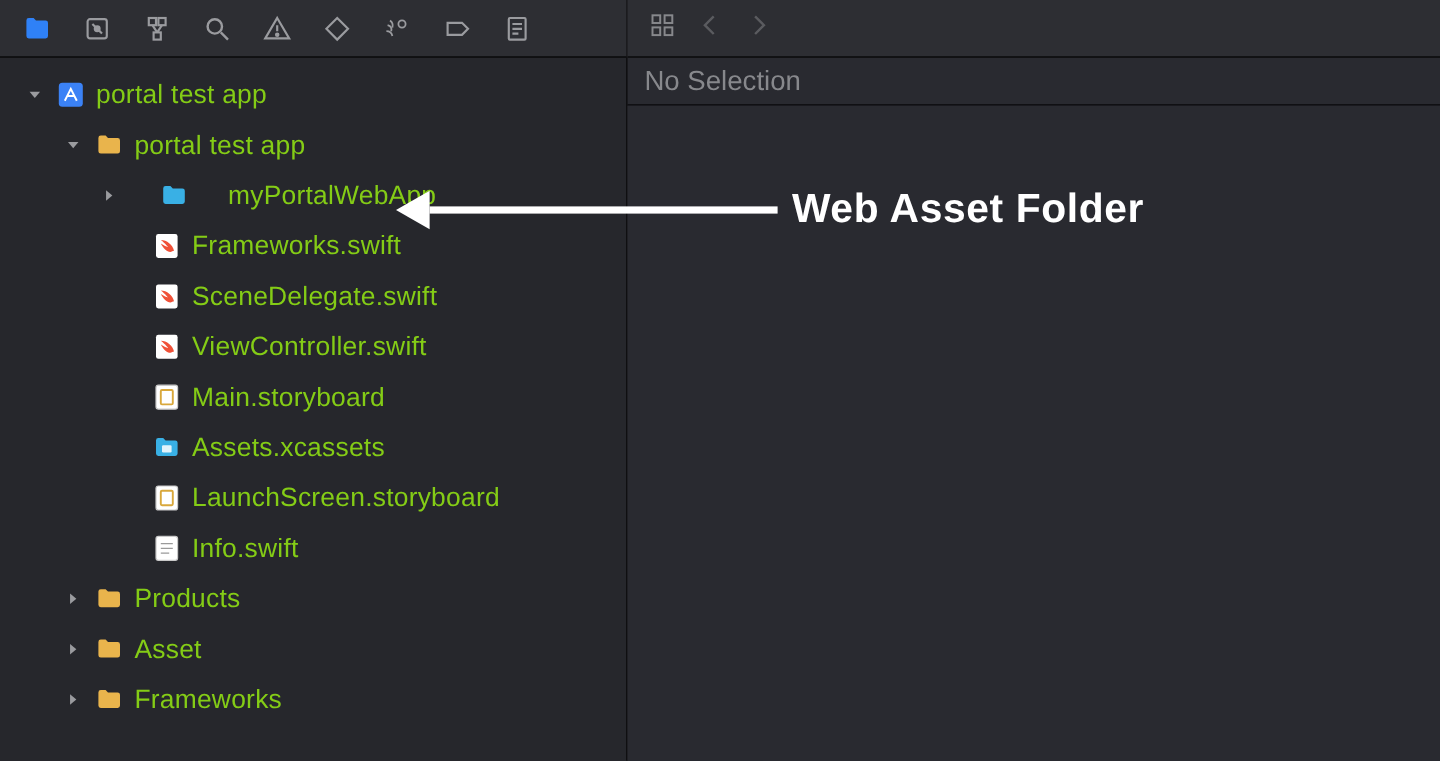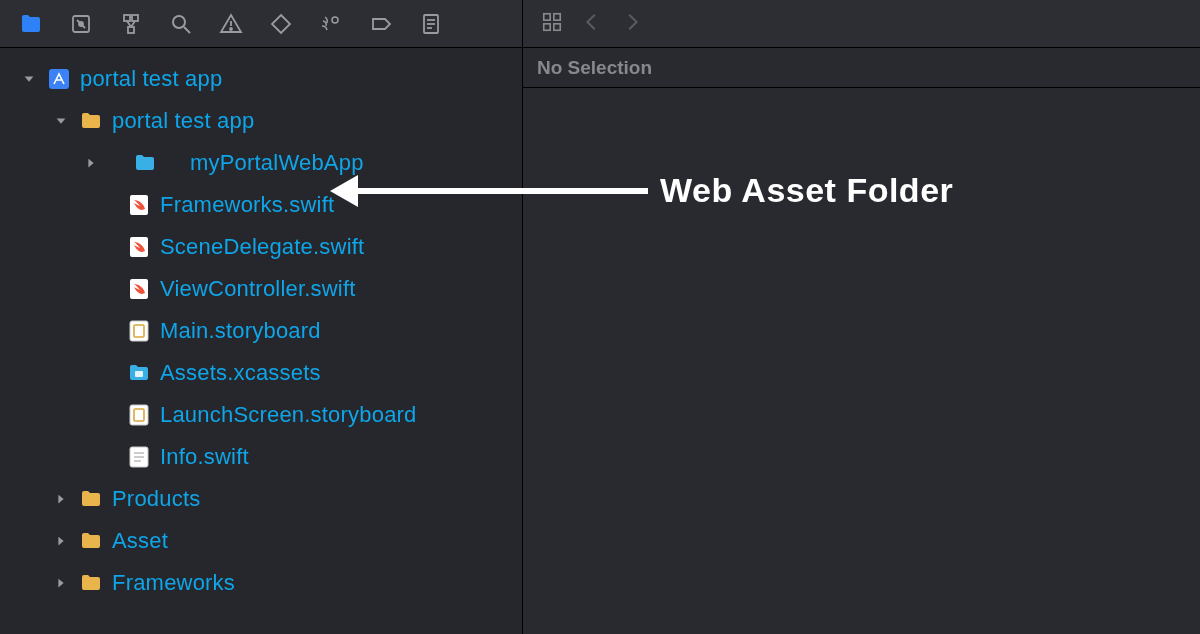--- a/index.html
+++ b/index.html
@@ -66,21 +66,21 @@
     color: #9a9b9f;
     flex: 0 0 18px;
   }
   .disclosure svg { width: 14px; height: 14px; }
   .spacer-disclosure { width: 18px; flex: 0 0 18px; }
   .file-icon {
     width: 26px; height: 26px;
     display: inline-flex; align-items: center; justify-content: center;
   }
   .file-icon svg { width: 24px; height: 24px; }
-  .row-label { color: #0ea5e9; letter-spacing: 0.2px;}
+  .row-label { color: #84cc16; letter-spacing: 0.2px;}
 
   
   .main {
     flex: 1;
     display: flex;
     flex-direction: column;
     background: #292a30;
   }
   .main-toolbar {
     height: 48px;
@@ -94,34 +94,32 @@
   .main-toolbar .tb-icon { color: #87888c; }
   .main-toolbar .tb-icon.dim { color: #5a5b5f; }
   .main-toolbar svg { width: 22px; height: 22px; }
 
   .tabbar {
     height: 40px;
     border-bottom: 1px solid #000;
     display: flex; align-items: center;
     padding-left: 14px;
     color: #87888c;
-    font-size: 19px;
-    font-weight: bold;
+    font-size: 23px;
   }
   .editor-body { flex:1; background:#292a30; }
 
   
   .annotation {
     position: absolute;
     top: 155px;
     left: 330px;
     display: flex;
     align-items: center;
     pointer-events: none;
-    margin-top: 16px;
   }
   .arrow-shaft {
     width: 290px;
     height: 6px;
     background: #fff;
     position: relative;
   }
   .arrow-head {
     width: 0; height: 0;
     border-top: 16px solid transparent;

